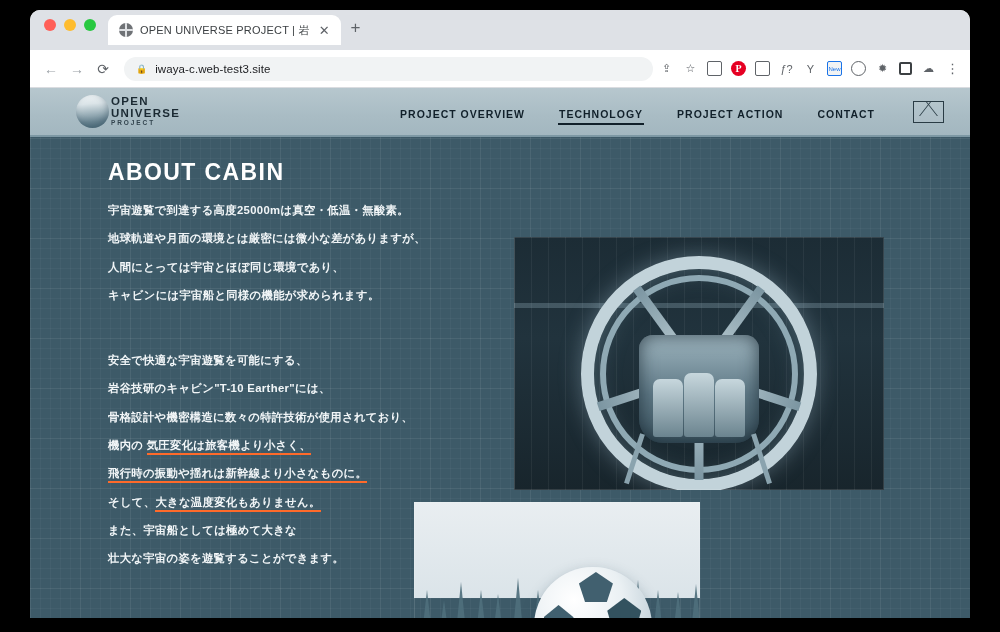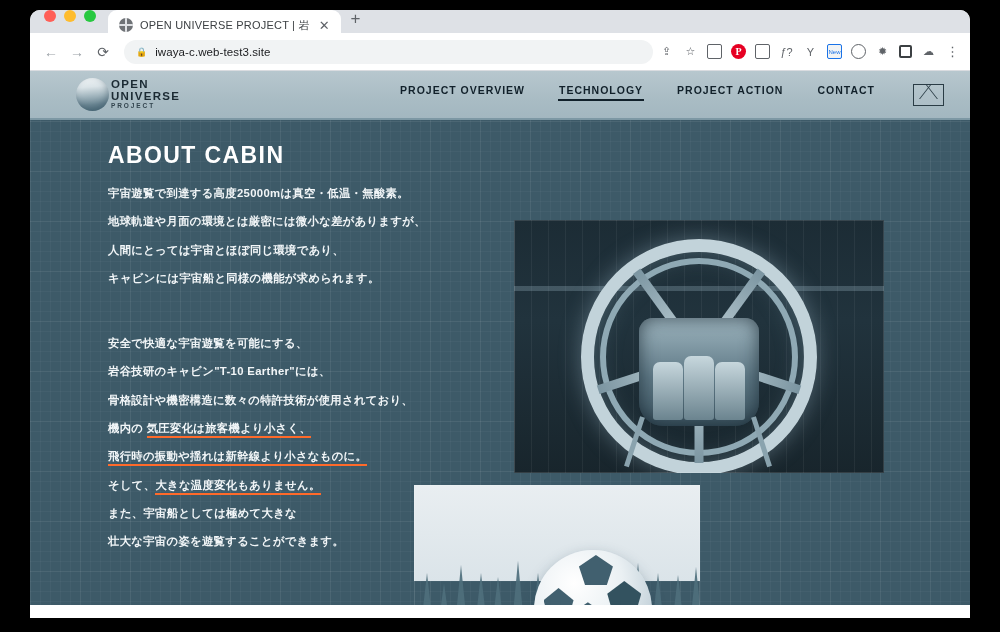--- a/index.html
+++ b/index.html
@@ -16,25 +16,25 @@
     left: 30px; top: 10px;
     width: 940px; height: 608px;
     background: #fff;
     border-radius: 10px 10px 0 0;
     overflow: hidden;
     box-shadow: 0 6px 26px rgba(0,0,0,0.55);
   }
 
   
   .tabstrip {
-    height: 23px;
+    height: 40px;
     background: #dee1e6;
     position: relative;
     display: flex;
-    align-items: flex-start;
+    align-items: center;
   }
   .traffic {
     display: flex; align-items: center; gap: 8px;
     padding: 0 12px 11px 14px;
   }
   .dot { width: 12px; height: 12px; border-radius: 50%; }
   .dot.red    { background: #ff5f57; }
   .dot.yellow { background: #febc2e; }
   .dot.green  { background: #28c840; }
 
@@ -155,21 +155,21 @@
   .brand-l1, .brand-l2 {
     font-size: 11.5px; font-weight: bold; color: #1b2a33;
     letter-spacing: 1.3px;
   }
   .brand-l3 {
     font-size: 6.5px; font-weight: bold; color: #33454f;
     letter-spacing: 1.9px; margin-top: 1px;
   }
   .nav {
     margin-left: auto;
-    display: flex; align-items: flex-start; gap: 34px;
+    display: flex; align-items: flex-end; gap: 34px;
   }
   .nav-item {
     font-size: 10.5px; font-weight: bold; color: #11202a;
     letter-spacing: 1.0px;
     padding-bottom: 3px;
     position: relative;
   }
   .nav-item.active::after {
     content: ""; position: absolute;
     left: -1px; right: -1px; bottom: -2px;

